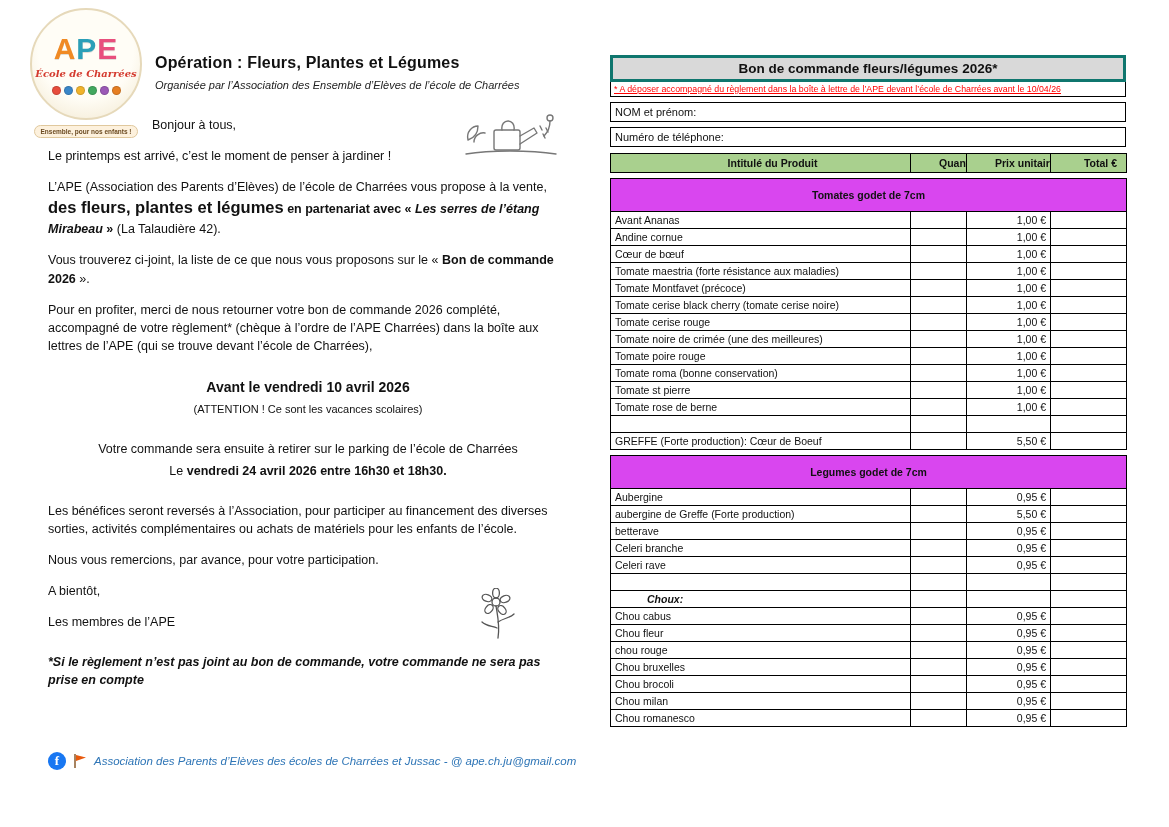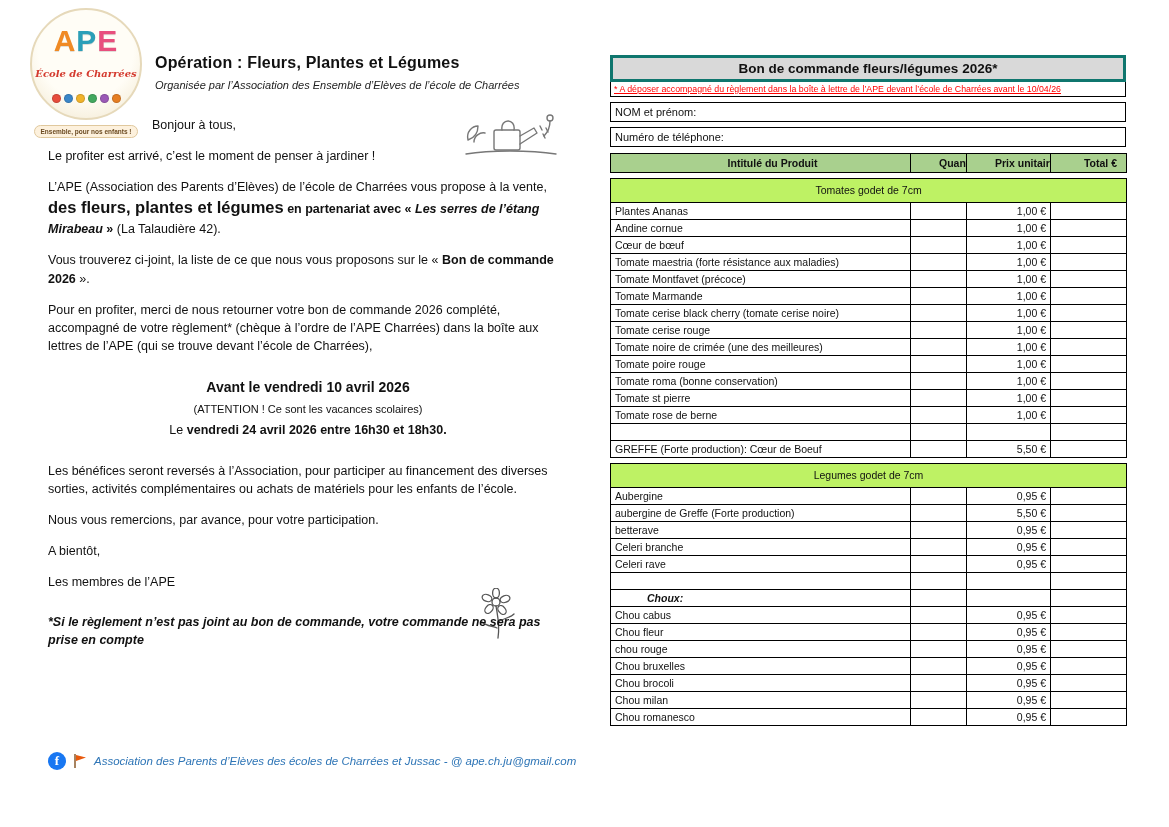--- a/index.html
+++ b/index.html
@@ -12,21 +12,21 @@
     overflow: hidden;
   }
   .page { position: absolute; inset: 0; }
 
   
   .logo { position: absolute; left: 26px; top: 8px; width: 120px; text-align: center; }
   .logo-circle {
     width: 112px; height: 112px; margin: 0 auto; border-radius: 50%;
     background: radial-gradient(circle at 50% 38%, #fffdf6 55%, #f1e6cc 100%);
     border: 2px solid #e6d9ba;
-    display: flex; flex-direction: column; align-items: center; justify-content: center; gap: 12px;
+    display: flex; flex-direction: column; align-items: center; justify-content: center; gap: 4px;
   }
   .logo-acronym { font-size: 30px; font-weight: bold; letter-spacing: 1px; line-height: 1; }
   .lc { display: inline-block; text-shadow: 0 1px 0 rgba(0,0,0,.12); }
   .logo-school { font-family: "DejaVu Serif", serif; font-style: italic; font-weight: bold; color: #d43a2e; font-size: 10px; line-height: 1.1; }
   .logo-kids { display: flex; gap: 3px; margin-top: 3px; }
   .kid { width: 9px; height: 9px; border-radius: 50%; display: inline-block; border: 1px solid rgba(0,0,0,.15); }
   .logo-ribbon {
     display: inline-block; margin-top: 3px; background: #fdf1dd; border: 1px solid #e0c89d;
     border-radius: 8px; font-size: 6.5px; font-weight: bold; color: #6b4a21; padding: 2px 5px; white-space: nowrap;
   }
@@ -73,21 +73,21 @@
     border: 1px solid #000; border-top: none; color: #ff0000; font-size: 8.8px;
     text-decoration: underline; padding: 2px 3px; white-space: nowrap; overflow: hidden;
   }
   .form-field { border: 1px solid #000; font-size: 11px; padding: 3px 4px; margin-top: 5px; height: 20px; }
   .table-wrap { margin-top: 6px; }
 
   table.otable { border-collapse: collapse; width: 516px; table-layout: fixed; font-size: 10.5px; }
   .otable td { border: 1px solid #000; height: 17px; line-height: 15px; padding: 0 4px; overflow: hidden; white-space: nowrap; }
   .header-table td { background: #a9d08e; font-weight: bold; text-align: center; height: 19px; padding-left: 28px; }
   .section-table { margin-top: 5px; }
-  td.sec-h { background: #bef264; text-align: center; font-weight: normal; height: 24px; }
+  td.sec-h { background: #d946ef; text-align: center; font-weight: bold; height: 33px; }
   td.c-qty, td.c-total { background: #fff; }
   td.c-price { text-align: right; }
   td.c-name.r-label { font-weight: bold; font-style: italic; padding-left: 36px; }
 </style>
 </head>
 <body>
 
 <div class="page">
 
   <div class="logo">
@@ -138,26 +138,27 @@
         <ellipse cx="13" cy="10" rx="3.4" ry="5" transform="rotate(-70 13 10)"></ellipse>
         <path d="M22 18 C24 30 26 38 24 50"></path>
         <path d="M24 34 C30 30 36 30 40 26"></path>
         <path d="M23 40 C18 38 12 38 8 34"></path>
       </g>
     </svg>
   </div>
 
   <div class="letter">
       <p class="blk greeting"><span>Bonjour à tous,</span></p>
-      <p class="blk"><span>Le profiter est arrivé, c’est le moment de penser à jardiner !</span></p>
+      <p class="blk"><span>Le printemps est arrivé, c’est le moment de penser à jardiner !</span></p>
       <p class="blk"><span>L’APE (Association des Parents d’Elèves) de l’école de Charrées vous propose à la vente, </span><span class="seg-big">des fleurs, plantes et légumes</span><span class="seg-bold"> en partenariat avec « </span><span class="seg-bolditalic">Les serres de l’étang Mirabeau</span><span class="seg-bold"> »</span><span> (La Talaudière 42).</span></p>
       <p class="blk"><span>Vous trouverez ci-joint, la liste de ce que nous vous proposons sur le « </span><span class="seg-bold">Bon de commande 2026</span><span> ».</span></p>
       <p class="blk"><span>Pour en profiter, merci de nous retourner votre bon de commande 2026 complété, accompagné de votre règlement* (chèque à l’ordre de l’APE Charrées) dans la boîte aux lettres de l’APE (qui se trouve devant l’école de Charrées),</span></p>
       <p class="blk center big-gap"><span class="seg-bold15">Avant le vendredi 10 avril 2026</span></p>
       <p class="blk center tight"><span class="seg-small">(ATTENTION ! Ce sont les vacances scolaires)</span></p>
+      <p class="blk center big-gap"><span>Votre commande sera ensuite à retirer sur le parking de l’école de Charrées</span></p>
       <p class="blk center tight"><span>Le </span><span class="seg-bold">vendredi 24 avril 2026 entre 16h30 et 18h30.</span></p>
       <p class="blk big-gap"><span>Les bénéfices seront reversés à l’Association, pour participer au financement des diverses sorties, activités complémentaires ou achats de matériels pour les enfants de l’école.</span></p>
       <p class="blk"><span>Nous vous remercions, par avance, pour votre participation.</span></p>
       <p class="blk"><span>A bientôt,</span></p>
       <p class="blk"><span>Les membres de l’APE</span></p>
       <p class="blk big-gap"><span class="seg-bolditalic">*Si le règlement n’est pas joint au bon de commande, votre commande ne sera pas prise en compte</span></p>
     </div>
 
   <div class="footer">
     <span class="fb-icon">f</span>
@@ -204,21 +205,21 @@
               <col style="width: 300px;">
               <col style="width: 56px;">
               <col style="width: 84px;">
               <col style="width: 76px;">
             </colgroup>
             <tbody>
               <tr>
                 <td colspan="4" class="sec-h">Tomates godet de 7cm</td>
               </tr>
               <tr>
-                <td class="c-name">Plantes Ananas</td>
+                <td class="c-name">Avant Ananas</td>
                 <td class="c-qty"></td>
                 <td class="c-price">1,00 €</td>
                 <td class="c-total"></td>
               </tr>
               <tr>
                 <td class="c-name">Andine cornue</td>
                 <td class="c-qty"></td>
                 <td class="c-price">1,00 €</td>
                 <td class="c-total"></td>
               </tr>
@@ -229,26 +230,20 @@
                 <td class="c-total"></td>
               </tr>
               <tr>
                 <td class="c-name">Tomate maestria (forte résistance aux maladies)</td>
                 <td class="c-qty"></td>
                 <td class="c-price">1,00 €</td>
                 <td class="c-total"></td>
               </tr>
               <tr>
                 <td class="c-name">Tomate Montfavet (précoce)</td>
-                <td class="c-qty"></td>
-                <td class="c-price">1,00 €</td>
-                <td class="c-total"></td>
-              </tr>
-              <tr>
-                <td class="c-name">Tomate Marmande</td>
                 <td class="c-qty"></td>
                 <td class="c-price">1,00 €</td>
                 <td class="c-total"></td>
               </tr>
               <tr>
                 <td class="c-name">Tomate cerise black cherry (tomate cerise noire)</td>
                 <td class="c-qty"></td>
                 <td class="c-price">1,00 €</td>
                 <td class="c-total"></td>
               </tr>

